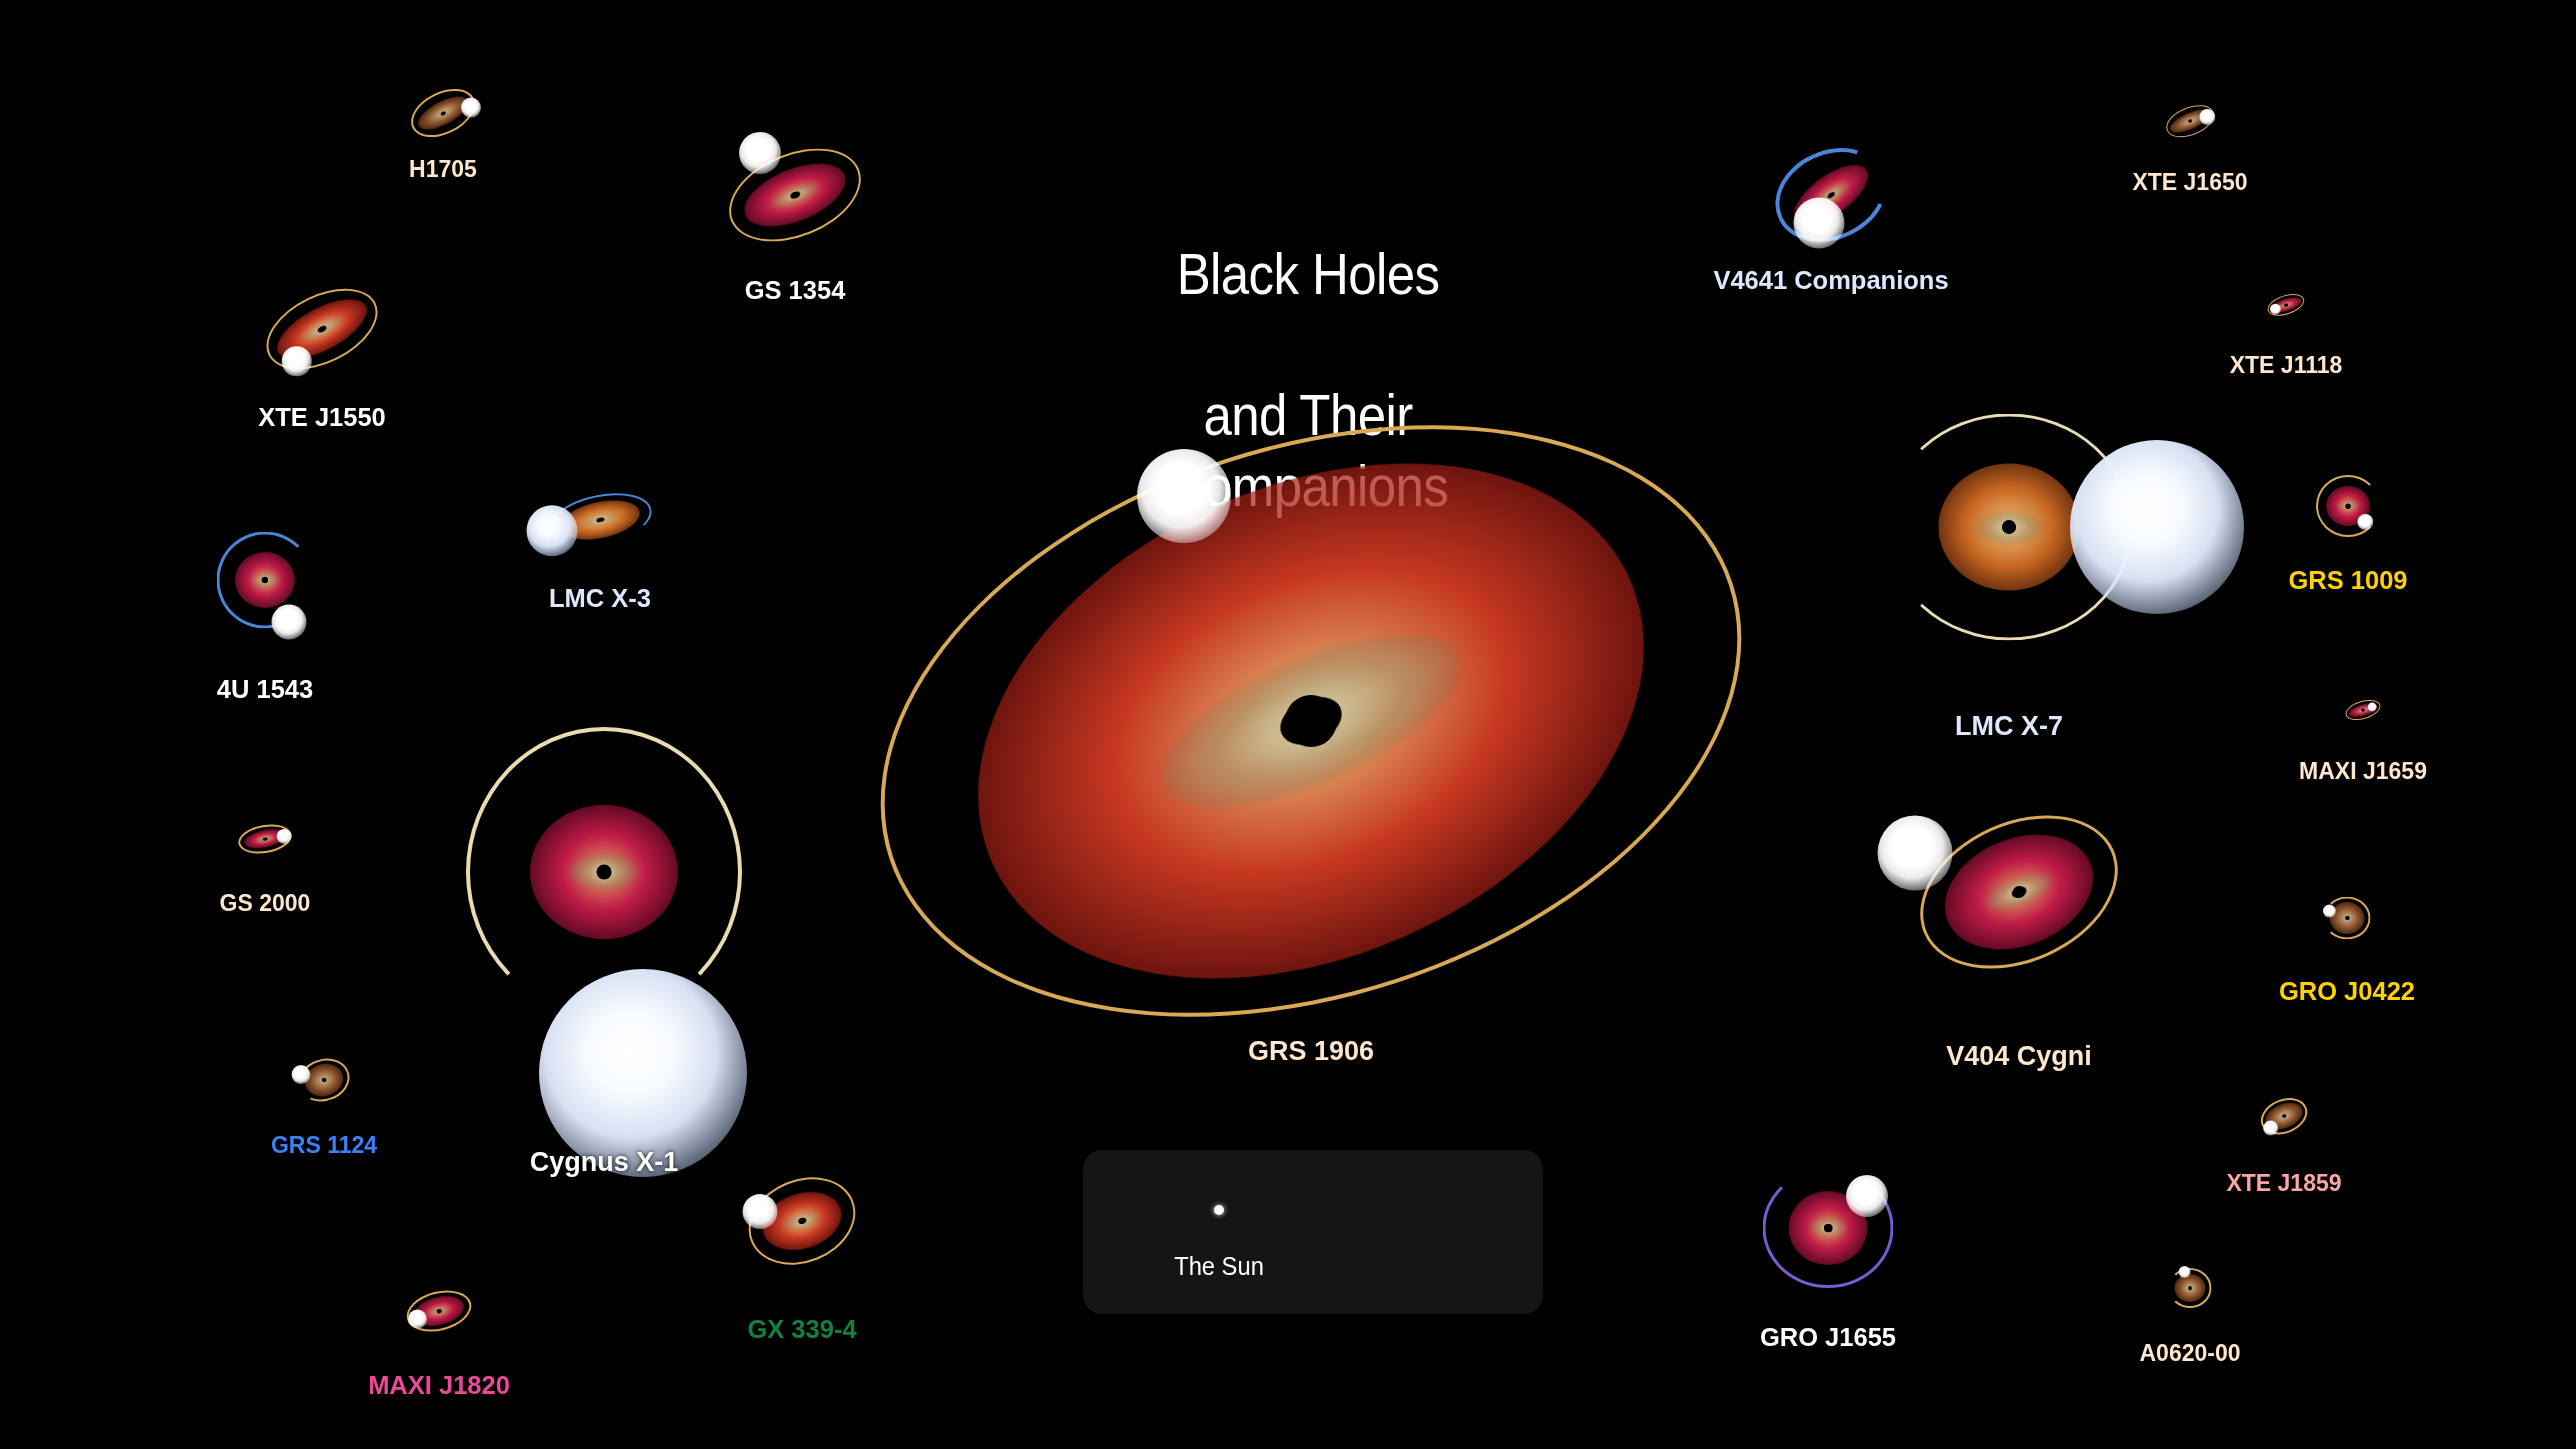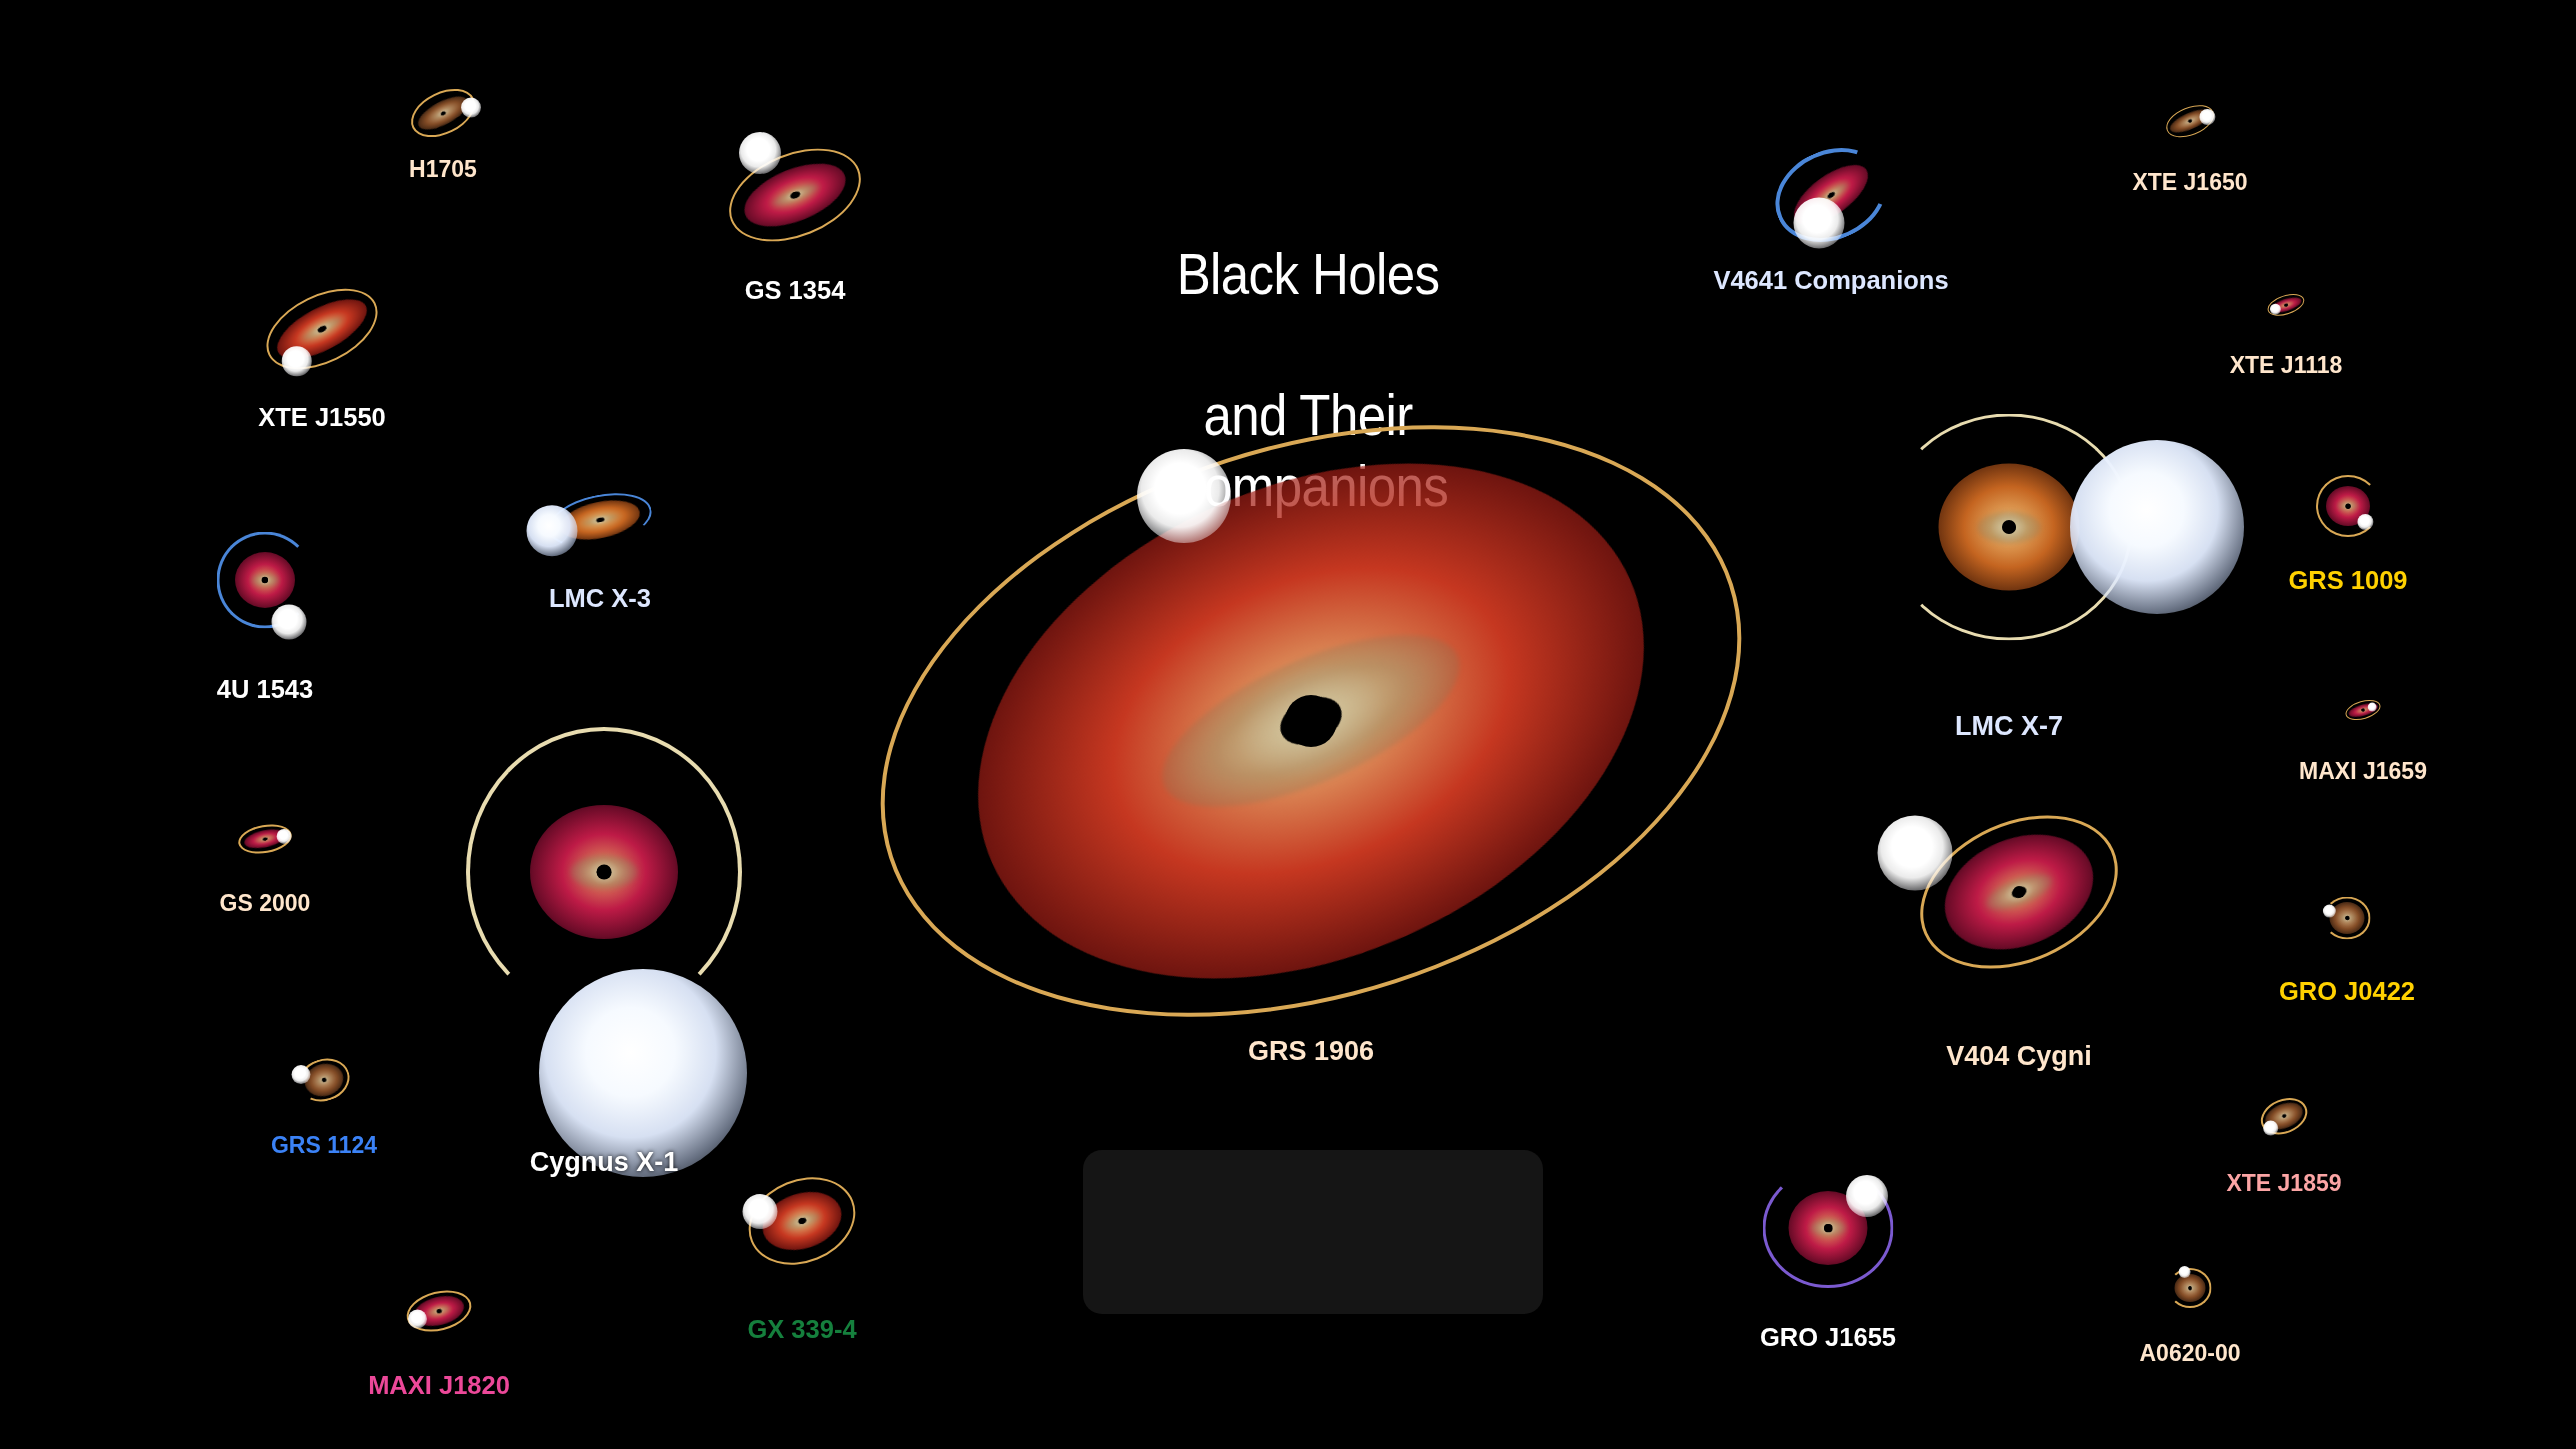--- a/index.html
+++ b/index.html
@@ -338,16 +338,20 @@
         <div class="disk" style="width: 31px; height: 28px; background: radial-gradient(rgba(235, 210, 175, 0.95) 0%, rgba(190, 140, 95, 0.95) 20%, rgba(138, 80, 40, 0.95) 48%, rgba(96, 54, 26, 0.66) 74%, rgba(40, 22, 10, 0.24) 89%, rgba(0, 0, 0, 0) 100%); transform: translate(-50%, -50%) rotate(0deg);">
           <div class="core"></div>
         </div>
         <div class="blackdot" style="width: 3.4px; height: 3.4px;"></div>
         <div class="star" style="width: 12px; height: 12px; background: radial-gradient(circle at 46% 42%, rgb(255, 255, 255) 0%, rgb(255, 255, 255) 34%, rgba(255, 255, 255, 0.92) 52%, rgba(250, 250, 255, 0.45) 72%, rgba(235, 240, 255, 0.12) 88%, rgba(0, 0, 0, 0) 100%); transform: translate(calc(-50% - 5.4px), calc(-50% - 16px));"></div>
         <div class="label" style="top: 52px; font-size: 23px; color: rgb(255, 230, 204);">A0620-00</div>
       </div>
     </div>
 
   <div id="legend" style="left:1083px; top:1150px; width:460px; height:164px;">
+    <div class="item" style="left:62px; top:0; width:148px; height:164px;">
+      <div class="sun-dot" style="position:absolute; left:50%; top:55px; width:10px; height:10px; transform:translateX(-50%);"></div>
+      <div class="itemlabel" style="position:absolute; left:0; top:102px; width:148px;">The Sun</div>
+    </div>
   </div>
 
 </div>
 
 
 </body></html>

